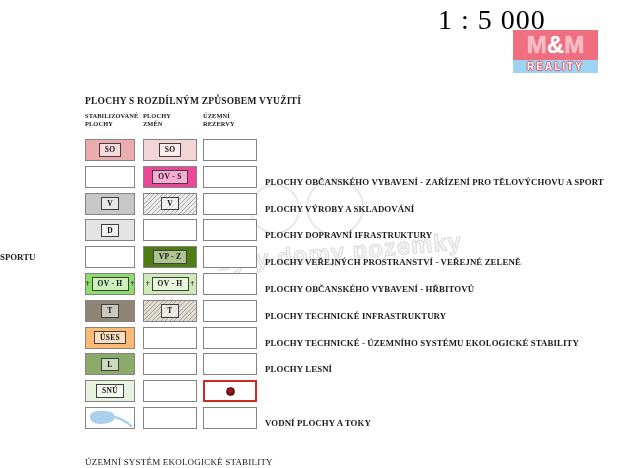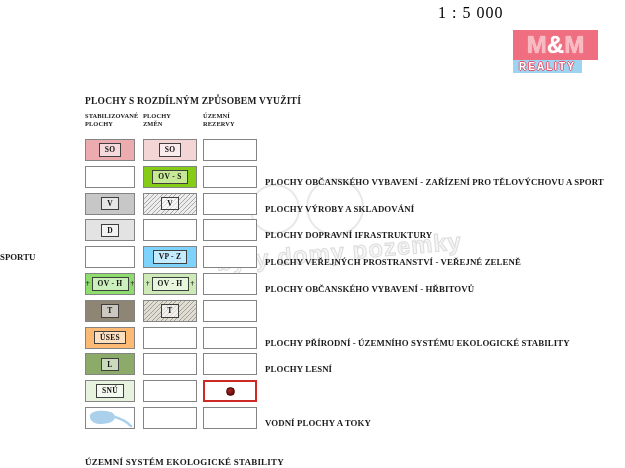--- a/index.html
+++ b/index.html
@@ -5,35 +5,35 @@
   html,body{margin:0;padding:0;}
   body{
     width:625px;height:468px;position:relative;overflow:hidden;
     background:#ffffff;
     font-family:"Liberation Serif","DejaVu Serif",serif;
     color:#1a1a1a;
   }
   
   .scale-text{
     position:absolute;left:438px;top:4px;
-    font-size:16px;font-weight:400;letter-spacing:1px;color:#000;
+    font-size:28px;font-weight:400;letter-spacing:1px;color:#000;
     white-space:nowrap;
   }
   .logo{position:absolute;left:513px;top:30px;width:85px;height:43px;
     font-family:"Liberation Sans","DejaVu Sans",sans-serif;}
   .logo-top{
     width:85px;height:30px;background:#ef6f80;
     display:flex;align-items:center;justify-content:center;
     font-weight:900;font-size:24px;line-height:1;color:#ffffff;
     text-shadow:0 0 1px #ffffff;
   }
   .logo-top .amp{color:#ffffff;}
   .logo-top .emm{color:#f8b9c2;text-shadow:0 0 1px #ffffff;}
   .logo-bottom{
-    width:69px;height:13px;background:#9ed4f2;
+    width:85px;height:13px;background:#9ed4f2;
     display:flex;align-items:center;justify-content:center;
     font-weight:700;font-size:10px;letter-spacing:2px;color:#ffffff;
     text-shadow:-1px 0 0 #e2556a,1px 0 0 #e2556a,0 -1px 0 #e2556a,0 1px 0 #e2556a;
   }
   
   .watermark{position:absolute;left:222px;top:172px;width:200px;height:120px;pointer-events:none;}
   .wm-circle{position:absolute;border-radius:50%;border:2px solid rgba(150,150,150,0.22);}
   .wm-c1{left:28px;top:12px;width:46px;height:46px;}
   .wm-c2{left:84px;top:6px;width:54px;height:54px;}
   .wm-text{
@@ -89,21 +89,21 @@
     align-self:center;margin-left:8px;transform:translateY(5px);
     font-size:8.8px;font-weight:700;white-space:nowrap;letter-spacing:0.1px;
   }
   
   .left-edge-text{
     position:absolute;left:0px;top:252px;
     font-size:8.8px;font-weight:700;white-space:nowrap;
   }
   .bottom-section-title{
     position:absolute;left:85px;top:457px;
-    font-size:9px;font-weight:700;white-space:nowrap;letter-spacing:0.2px;
+    font-size:9px;font-weight:400;white-space:nowrap;letter-spacing:0.2px;
   }
 </style>
 </head>
 <body>
 
 <div class="scale-text">1 : 5 000</div>
 
 <div class="logo">
   <div class="logo-top">
     <span class="emm">M</span>
@@ -129,21 +129,21 @@
       <div class="cell c0" style="background-color: rgb(236, 171, 174);">
         <span class="code-chip">SO</span>
       </div>
       <div class="cell c1" style="background-color: rgb(243, 213, 214);">
         <span class="code-chip">SO</span>
       </div>
       <div class="cell c2"></div>
     </div>
     <div class="legend-row">
       <div class="cell c0"></div>
-      <div class="cell c1" style="background-color: #84cc16;">
+      <div class="cell c1" style="background-color: #ec4899;">
         <span class="code-chip">OV - S</span>
       </div>
       <div class="cell c2"></div>
       <span class="row-label">PLOCHY OBČANSKÉHO VYBAVENÍ - ZAŘÍZENÍ PRO TĚLOVÝCHOVU A SPORT</span>
     </div>
     <div class="legend-row">
       <div class="cell c0" style="background-color: rgb(199, 199, 199);">
         <span class="code-chip">V</span>
       </div>
       <div class="cell c1 hatch" style="background-color: rgb(237, 237, 237);">
@@ -155,21 +155,21 @@
     <div class="legend-row">
       <div class="cell c0" style="background-color: rgb(227, 227, 227);">
         <span class="code-chip">D</span>
       </div>
       <div class="cell c1"></div>
       <div class="cell c2"></div>
       <span class="row-label">PLOCHY DOPRAVNÍ IFRASTRUKTURY</span>
     </div>
     <div class="legend-row">
       <div class="cell c0"></div>
-      <div class="cell c1" style="background-color: #7dd3fc;">
+      <div class="cell c1" style="background-color: #4d7c0f;">
         <span class="code-chip">VP - Z</span>
       </div>
       <div class="cell c2"></div>
       <span class="row-label">PLOCHY VEŘEJNÝCH PROSTRANSTVÍ - VEŘEJNÉ ZELENĚ</span>
     </div>
     <div class="legend-row">
       <div class="cell c0" style="background-color: rgb(142, 221, 108);">
         <span class="dagger">†</span>
         <span class="code-chip">OV - H</span>
         <span class="dagger">†</span>
@@ -183,28 +183,29 @@
       <span class="row-label">PLOCHY OBČANSKÉHO VYBAVENÍ - HŘBITOVŮ</span>
     </div>
     <div class="legend-row">
       <div class="cell c0" style="background-color: rgb(142, 133, 116);">
         <span class="code-chip">T</span>
       </div>
       <div class="cell c1 hatch" style="background-color: rgb(225, 221, 211);">
         <span class="code-chip">T</span>
       </div>
       <div class="cell c2"></div>
+      <span class="row-label">PLOCHY TECHNICKÉ INFRASTRUKTURY</span>
     </div>
     <div class="legend-row">
       <div class="cell c0" style="background-color: #fdba74;">
         <span class="code-chip">ÚSES</span>
       </div>
       <div class="cell c1"></div>
       <div class="cell c2"></div>
-      <span class="row-label">PLOCHY PŘÍRODNÍ - ÚZEMNÍHO SYSTÉMU EKOLOGICKÉ STABILITY</span>
+      <span class="row-label">PLOCHY TECHNICKÉ - ÚZEMNÍHO SYSTÉMU EKOLOGICKÉ STABILITY</span>
     </div>
     <div class="legend-row">
       <div class="cell c0" style="background-color: rgb(140, 171, 107);">
         <span class="code-chip">L</span>
       </div>
       <div class="cell c1"></div>
       <div class="cell c2"></div>
       <span class="row-label">PLOCHY LESNÍ</span>
     </div>
     <div class="legend-row">

